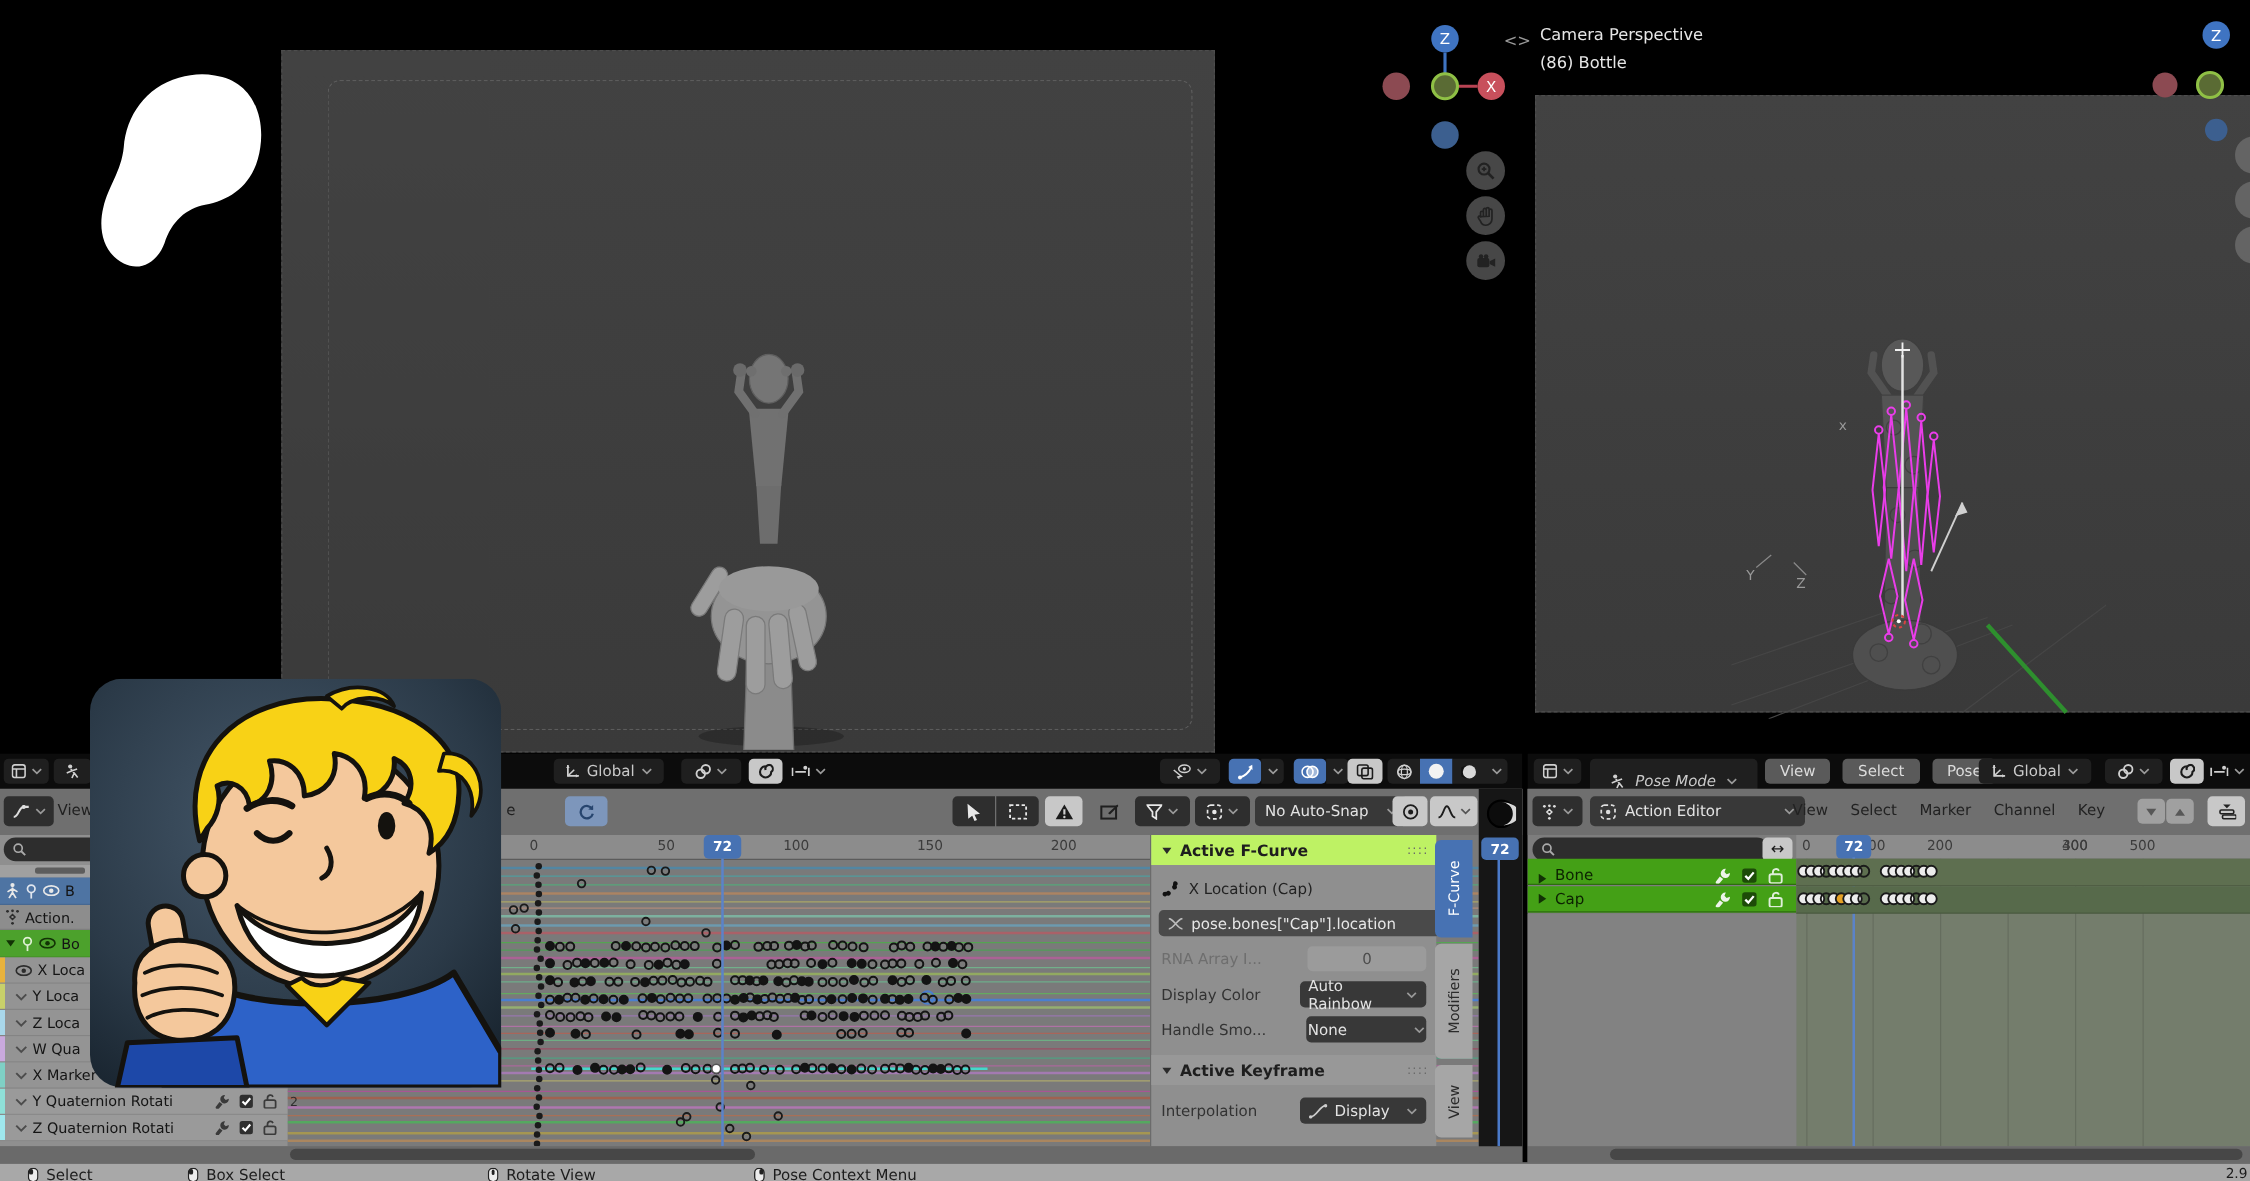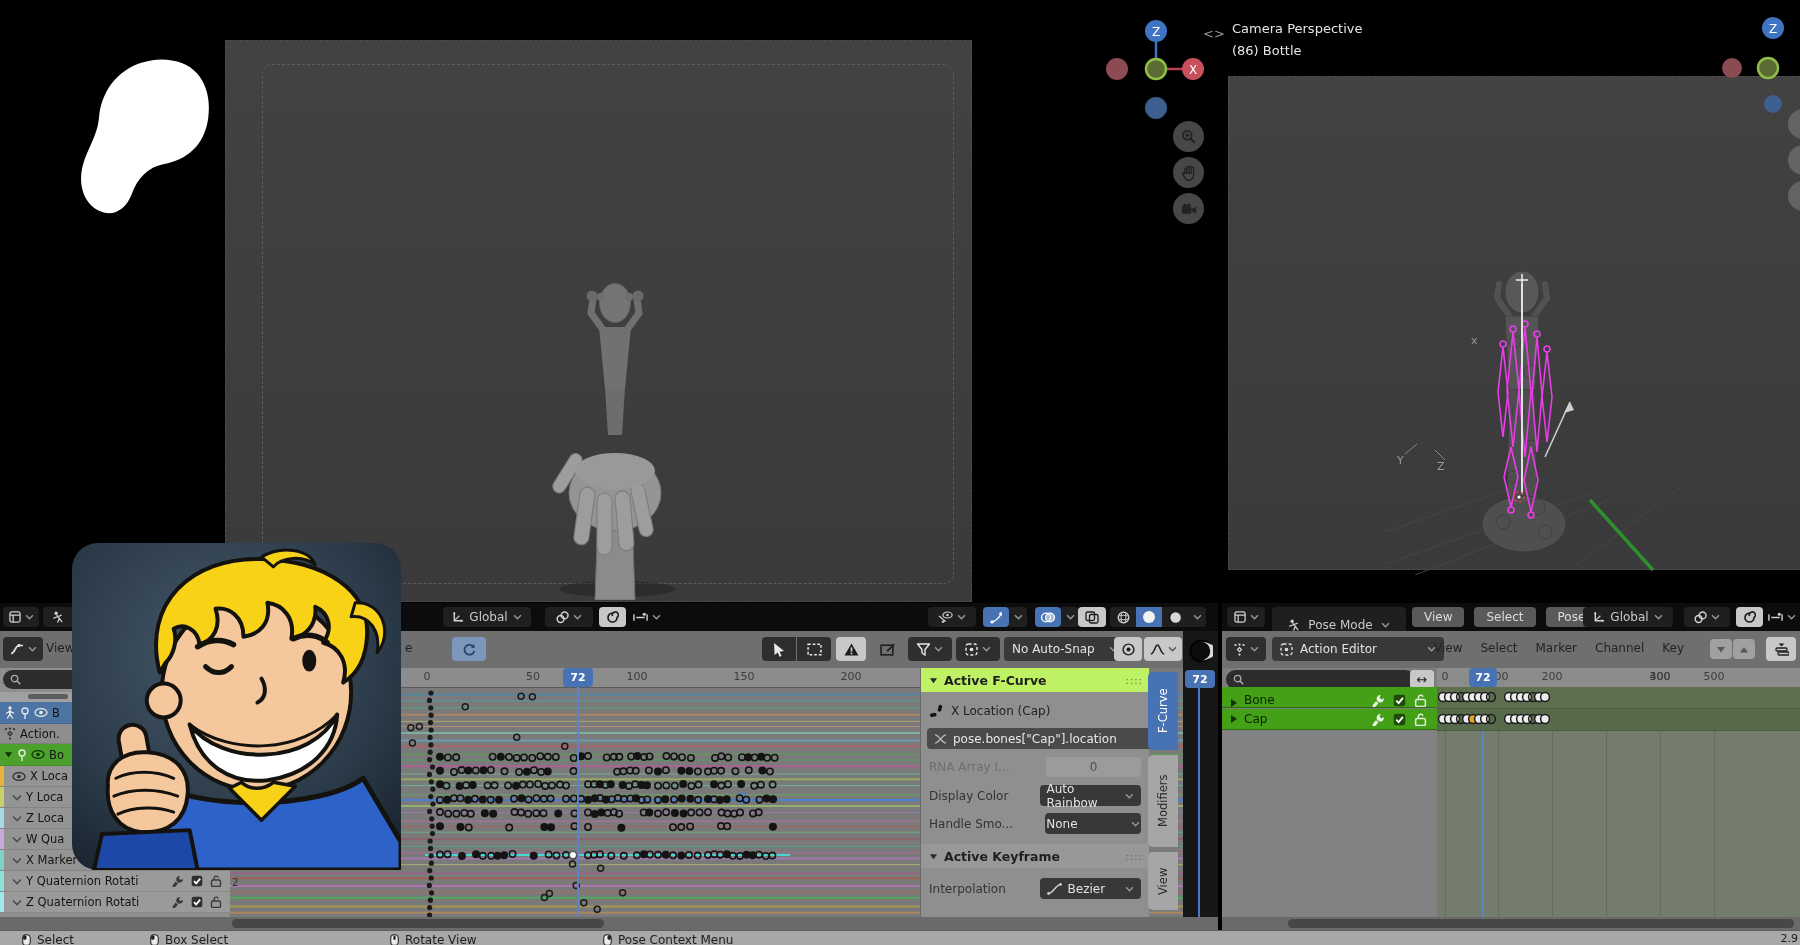--- a/index.html
+++ b/index.html
@@ -465,21 +465,21 @@
 
     <div class="abs vp-hdr" style="left:0;top:603px;width:578px;">
       <div class="abs btn-dk" style="left:5px;top:4px;width:38px;height:20px;">
         <svg class="ic" width="12" height="12">
             <use href="#sy-editor"></use>
           </svg>
         <svg class="chev" color="#9a9a9a">
             <use href="#sy-chev"></use>
           </svg>
         </div>
-      <div class="abs btn-dk" style="left:50px;top:4px;width:134px;height:36px;gap:8px;">
+      <div class="abs btn-dk" style="left:50px;top:4px;width:134px;height:36px;gap:8px;font-style:italic;">
         <svg class="ic" width="12" height="12">
             <use href="#sy-pose"></use>
           </svg>
         <span class="hdr-txt">Pose Mode</span>
         <svg class="chev" color="#9a9a9a">
             <use href="#sy-chev"></use>
           </svg>
         </div>
       <div class="abs" id="rvp-menus" style="left:190px;top:4px;height:20px;display:flex;gap:10px;">
           <span class="menu-btn" style="padding: 0px 12px; height: 20px;">View</span>
@@ -1098,21 +1098,21 @@
           </svg>
         <span>Active Keyframe</span>
         <span class="grip">::::</span>
       </div>
       <div class="prop-row" style="left:8px;top:210px;width:212px;">
         <span class="prop-lbl">Interpolation</span>
         <div class="drop-dk" style="width:110px;height:21px;padding:0 7px;gap:6px;">
           <svg class="ic" width="15" height="12" color="#ccc">
               <use href="#sy-interp"></use>
             </svg>
-          <span style="flex:1;">Bezier</span>
+          <span style="flex:1;">Display</span>
           <svg class="chev" color="#999">
               <use href="#sy-chev"></use>
             </svg>
           </div>
       </div>
     </div>
     <div id="g-tabs"></div>
 
     <div class="abs" style="left:1183px;top:0;width:35px;height:299px;background:#161616;">
       <svg class="abs" style="left:6px;top:8px;" width="24" height="24" viewBox="0 0 14 14">

